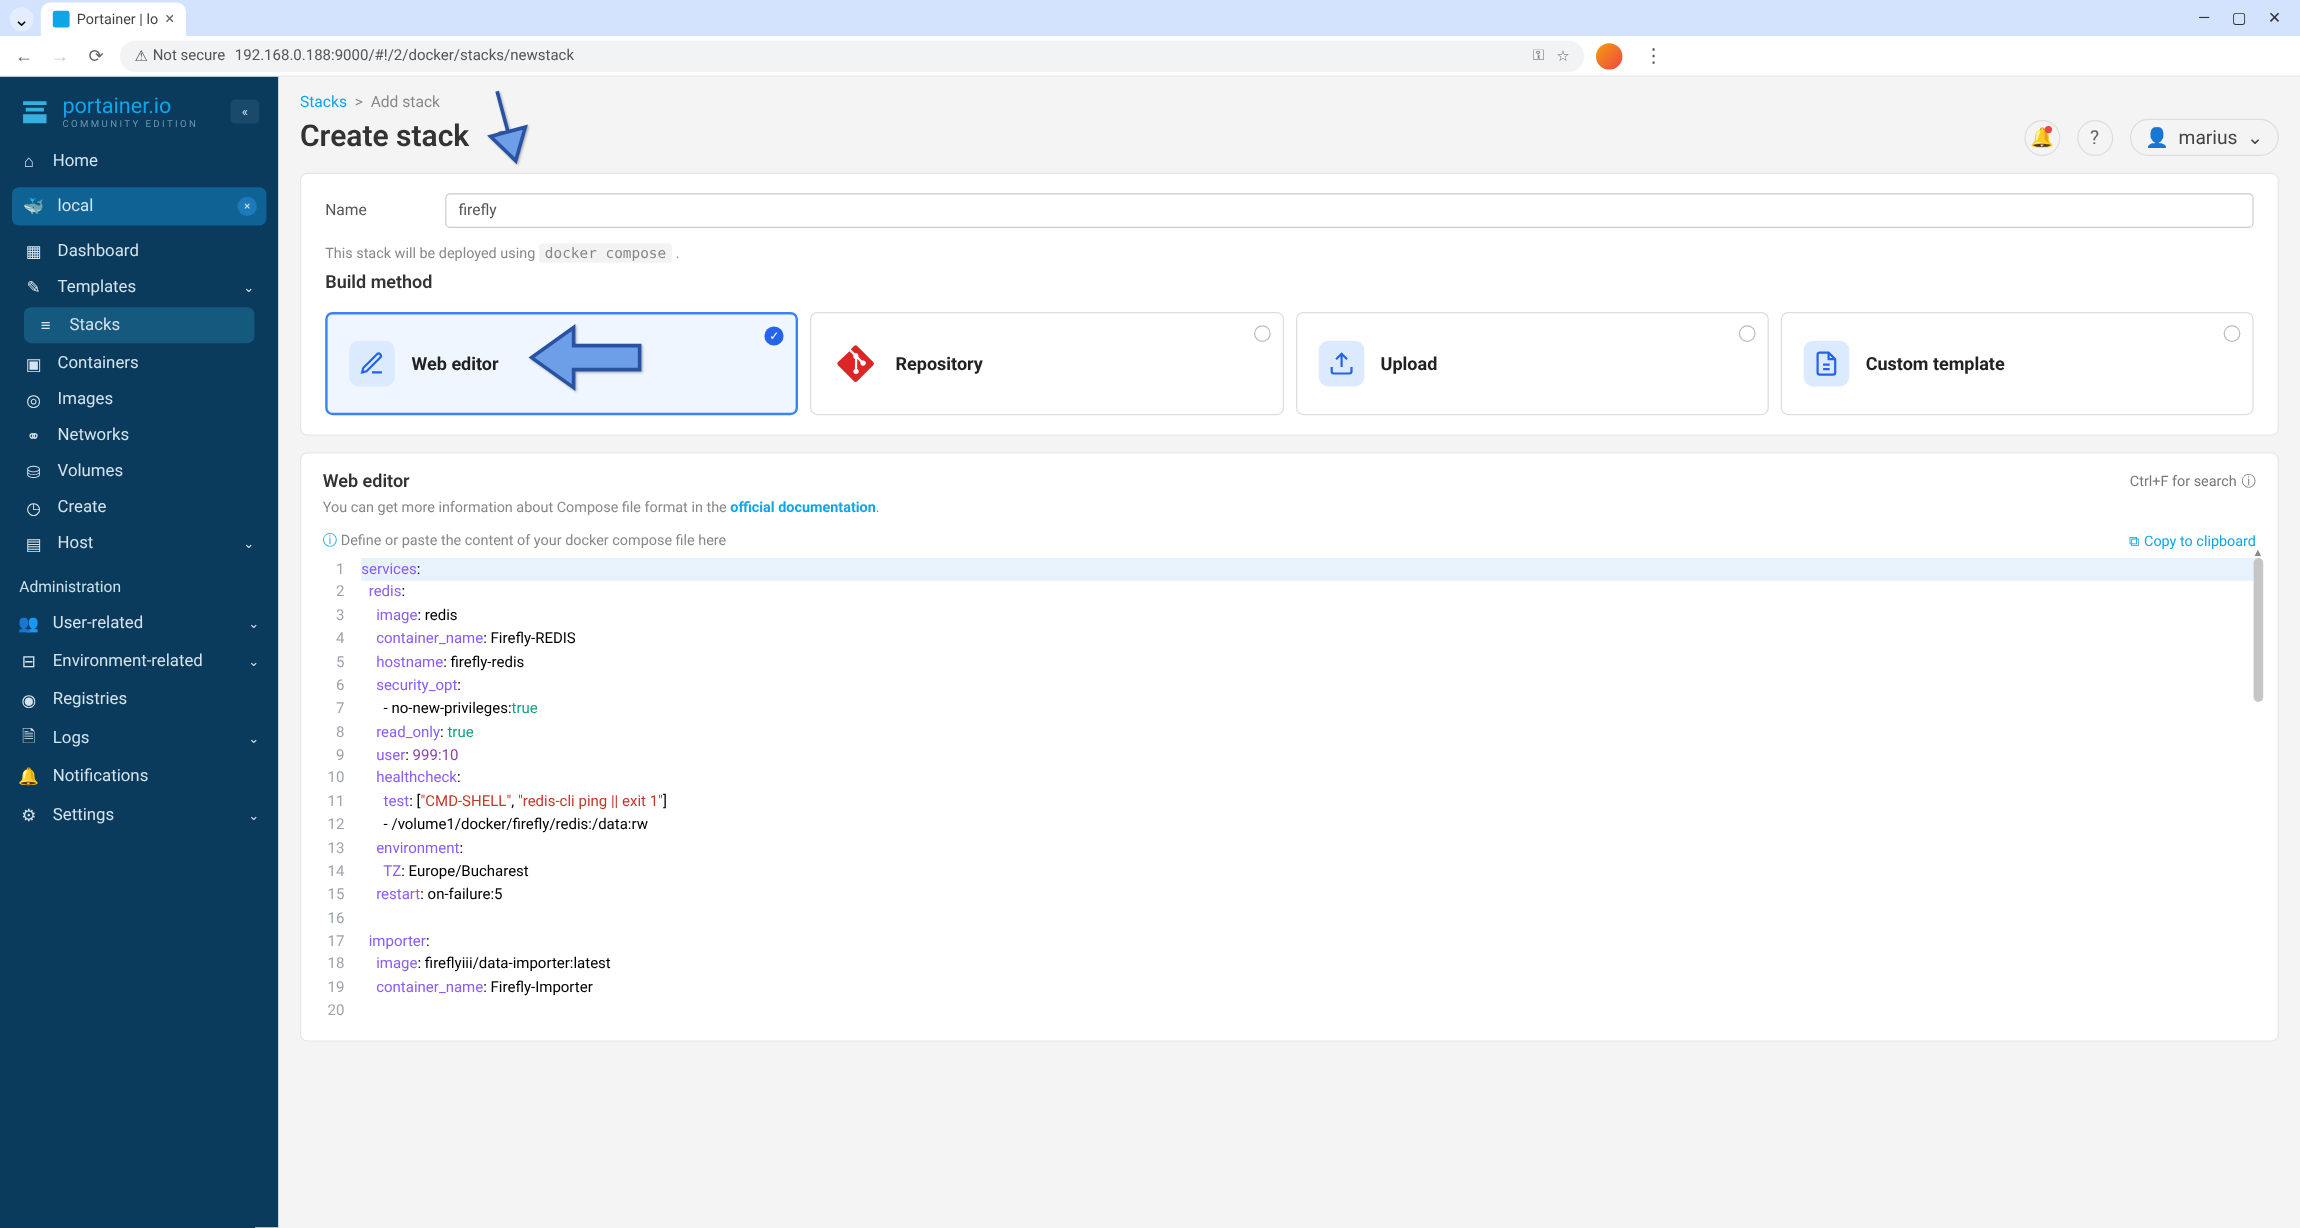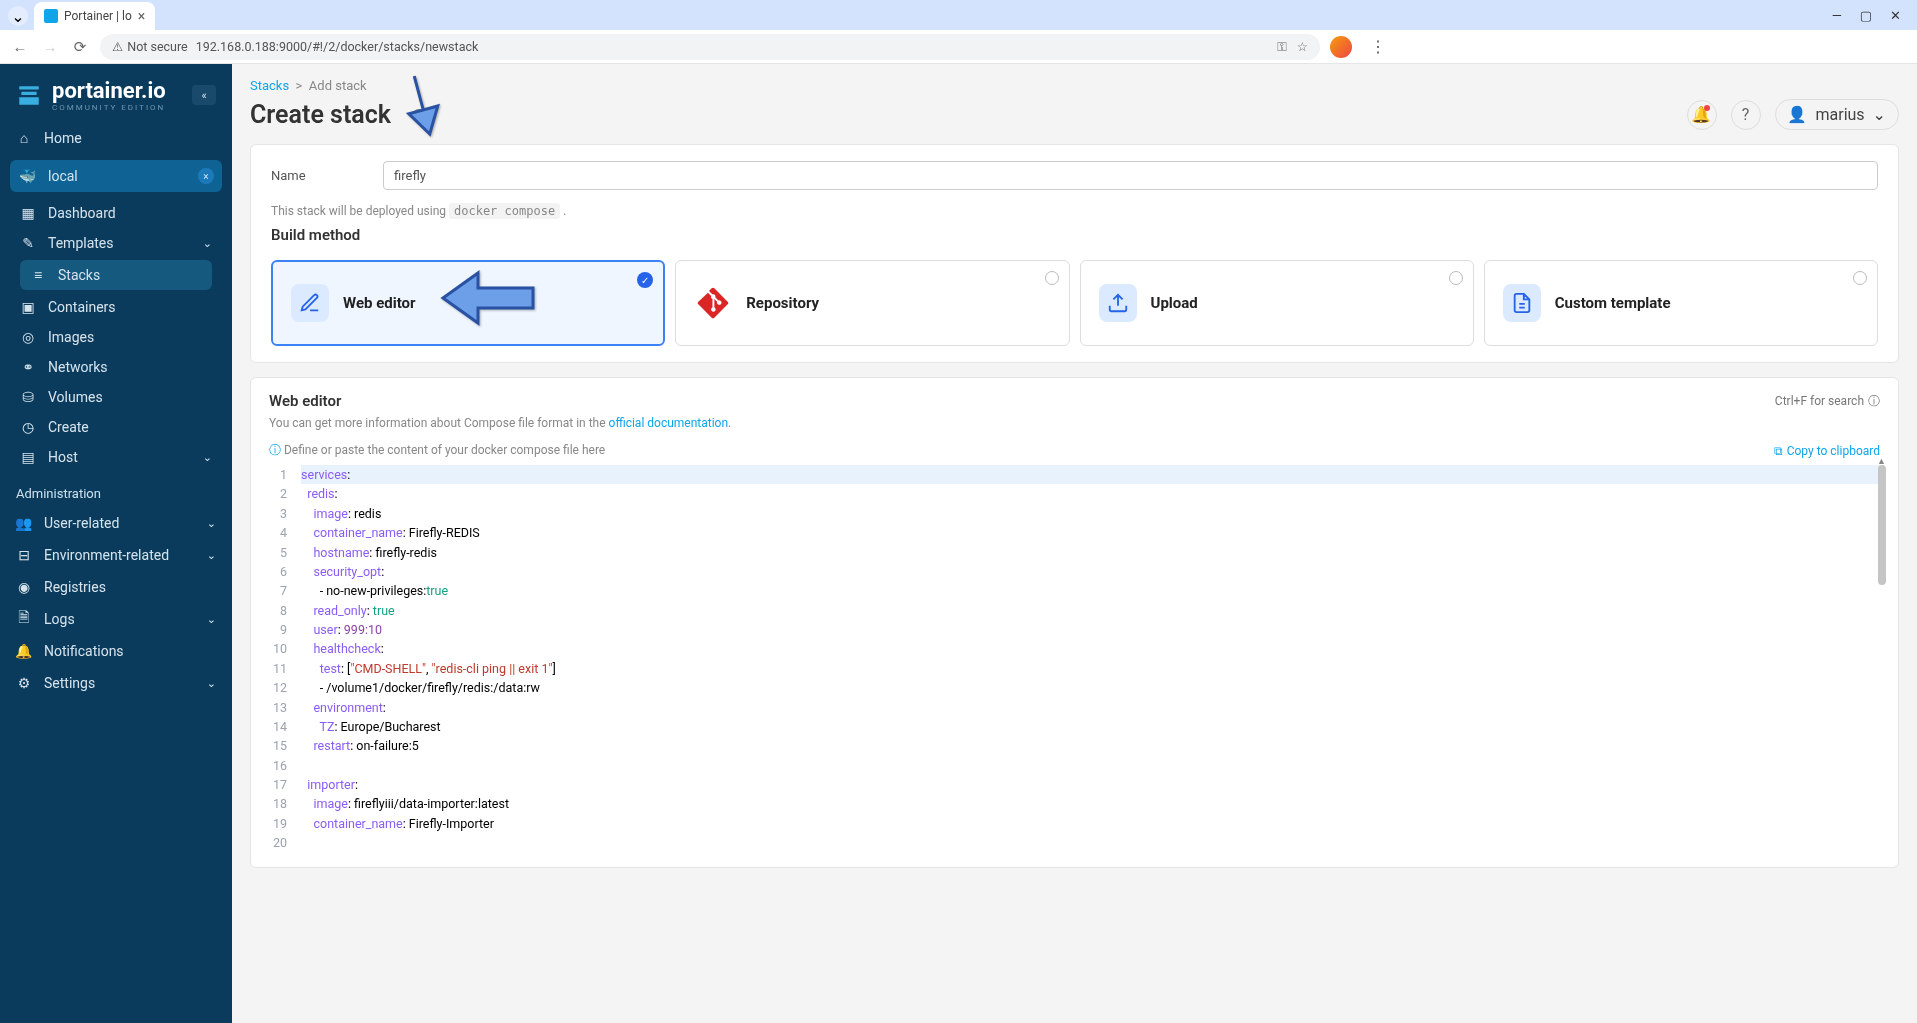--- a/index.html
+++ b/index.html
@@ -20,21 +20,21 @@
 .not-secure { color: #555; display: flex; align-items: center; gap: 4px; }
 .right-icons { display: flex; align-items: center; gap: 18px; color: #555; }
 .avatar-sm { width: 22px; height: 22px; border-radius: 50%; background: linear-gradient(135deg,#f59e0b,#ef4444); }
 
 .app { display: flex; height: calc(100vh - 64px); }
 
 
 .sidebar { width: 232px; background: #0b3b5c; color: #d5e3ed; display: flex; flex-direction: column; font-size: 14px; }
 .logo-row { display: flex; align-items: center; padding: 14px 16px 10px; gap: 10px; }
 .logo-icon { width: 26px; height: 26px; }
-.logo-text { font-size: 22px; font-weight: 700; color: #ffffff; }
+.logo-text { font-size: 18px; font-weight: 400; color: #0ea5e9; }
 .logo-sub { font-size: 8px; letter-spacing: 2px; color: #6d95b0; }
 .collapse-btn { margin-left: auto; background: #1a4a6b; width: 24px; height: 20px; border-radius: 4px; display: flex; align-items: center; justify-content: center; font-size: 11px; }
 .side-item { display: flex; align-items: center; padding: 8px 16px; gap: 12px; cursor: pointer; }
 .side-item.env { background: #0f6394; border-radius: 6px; margin: 6px 10px; padding: 8px 10px; position: relative; }
 .env-close { position: absolute; right: 8px; width: 16px; height: 16px; background: #1c7aba; border-radius: 50%; font-size: 10px; display: flex; align-items: center; justify-content: center; }
 .side-item.active { background: #16597f; border-radius: 6px; margin: 2px 10px; padding: 8px 10px; }
 .side-sub { margin-left: 10px; margin-right: 10px; }
 .side-sub .side-item { padding: 7px 10px; border-radius: 6px; }
 .side-icon { width: 16px; height: 16px; display: flex; align-items: center; justify-content: center; }
 .chev { margin-left: auto; font-size: 11px; }
@@ -46,21 +46,21 @@
 .breadcrumb a { color: #0ea5e9; text-decoration: none; }
 .page-header { display: flex; align-items: center; justify-content: space-between; margin-bottom: 14px; }
 .page-title { font-size: 25px; font-weight: 600; color: #333; display: flex; align-items: center; gap: 22px; }
 .refresh-icon { font-size: 16px; color: #888; }
 .header-actions { display: flex; align-items: center; gap: 14px; }
 .header-icon { width: 30px; height: 30px; border: 1px solid #ddd; border-radius: 50%; display: flex; align-items: center; justify-content: center; color: #666; cursor: pointer; position: relative; }
 .notif-dot { position: absolute; top: 4px; right: 6px; width: 6px; height: 6px; background: #ef4444; border-radius: 50%; }
 .user-pill { display: flex; align-items: center; gap: 8px; border: 1px solid #ddd; border-radius: 18px; padding: 5px 12px; color: #444; cursor: pointer; }
 
 .card { background: #fff; border: 1px solid #e5e5e5; border-radius: 6px; padding: 16px 20px; margin-bottom: 14px; }
-.form-row { display: flex; align-items: center; gap: 32px; margin-bottom: 14px; }
+.form-row { display: flex; align-items: center; gap: 20px; margin-bottom: 14px; }
 .form-label { width: 80px; font-size: 13px; color: #555; }
 .text-input { flex: 1; border: 1px solid #ccc; border-radius: 4px; padding: 6px 10px; font-size: 13px; color: #555; }
 .hint { font-size: 12px; color: #888; }
 .hint code { background: #f3f3f3; padding: 1px 5px; border-radius: 3px; font-family: monospace; }
 
 .section-title { font-size: 15px; font-weight: 600; color: #333; margin: 8px 0 16px; }
 
 .build-grid { display: grid; grid-template-columns: repeat(4,1fr); gap: 10px; }
 .build-opt { border: 1px solid #ddd; border-radius: 6px; padding: 22px 18px; display: flex; align-items: center; gap: 14px; position: relative; cursor: pointer; background: #fff; }
 .build-opt.selected { border: 2px solid #3b82f6; background: #eff6ff; }
@@ -69,21 +69,21 @@
 .build-icon.red-git { color: #dc2626; }
 .build-title { font-weight: 700; font-size: 15px; color: #222; }
 .radio { position: absolute; top: 10px; right: 10px; width: 14px; height: 14px; border: 1.5px solid #bbb; border-radius: 50%; }
 .radio.checked { width: 16px; height: 16px; border: none; background: #2563eb; color: #fff; display: flex; align-items: center; justify-content: center; font-size: 10px; }
 
 .editor-card { background: #fff; border: 1px solid #e5e5e5; border-radius: 6px; padding: 14px 18px; }
 .editor-head { display: flex; justify-content: space-between; align-items: center; margin-bottom: 6px; }
 .editor-title { font-weight: 600; color: #333; font-size: 15px; }
 .search-hint { font-size: 12px; color: #777; display: flex; align-items: center; gap: 4px; }
 .doc-hint { font-size: 12px; color: #888; margin-bottom: 12px; }
-.doc-hint a { color: #0ea5e9; text-decoration: none; }
+.doc-hint a { color: #0ea5e9; text-decoration: none; font-weight: bold; }
 .compose-hint { font-size: 12px; color: #888; display: flex; justify-content: space-between; align-items: center; margin-bottom: 6px; }
 .copy-btn { color: #0ea5e9; font-size: 12px; cursor: pointer; display: flex; align-items: center; gap: 4px; }
 
 .code-editor { display: flex; font-family: "Consolas", monospace; font-size: 12.5px; line-height: 1.55; position: relative; }
 .gutter { text-align: right; color: #9ca3af; padding-right: 10px; user-select: none; }
 .gutter div { padding: 0 4px; }
 .code-body { flex: 1; }
 .code-body .line { white-space: pre; }
 .code-body .first-line { background: #e8f2fc; }
 .kw { color: #8b5cf6; }

